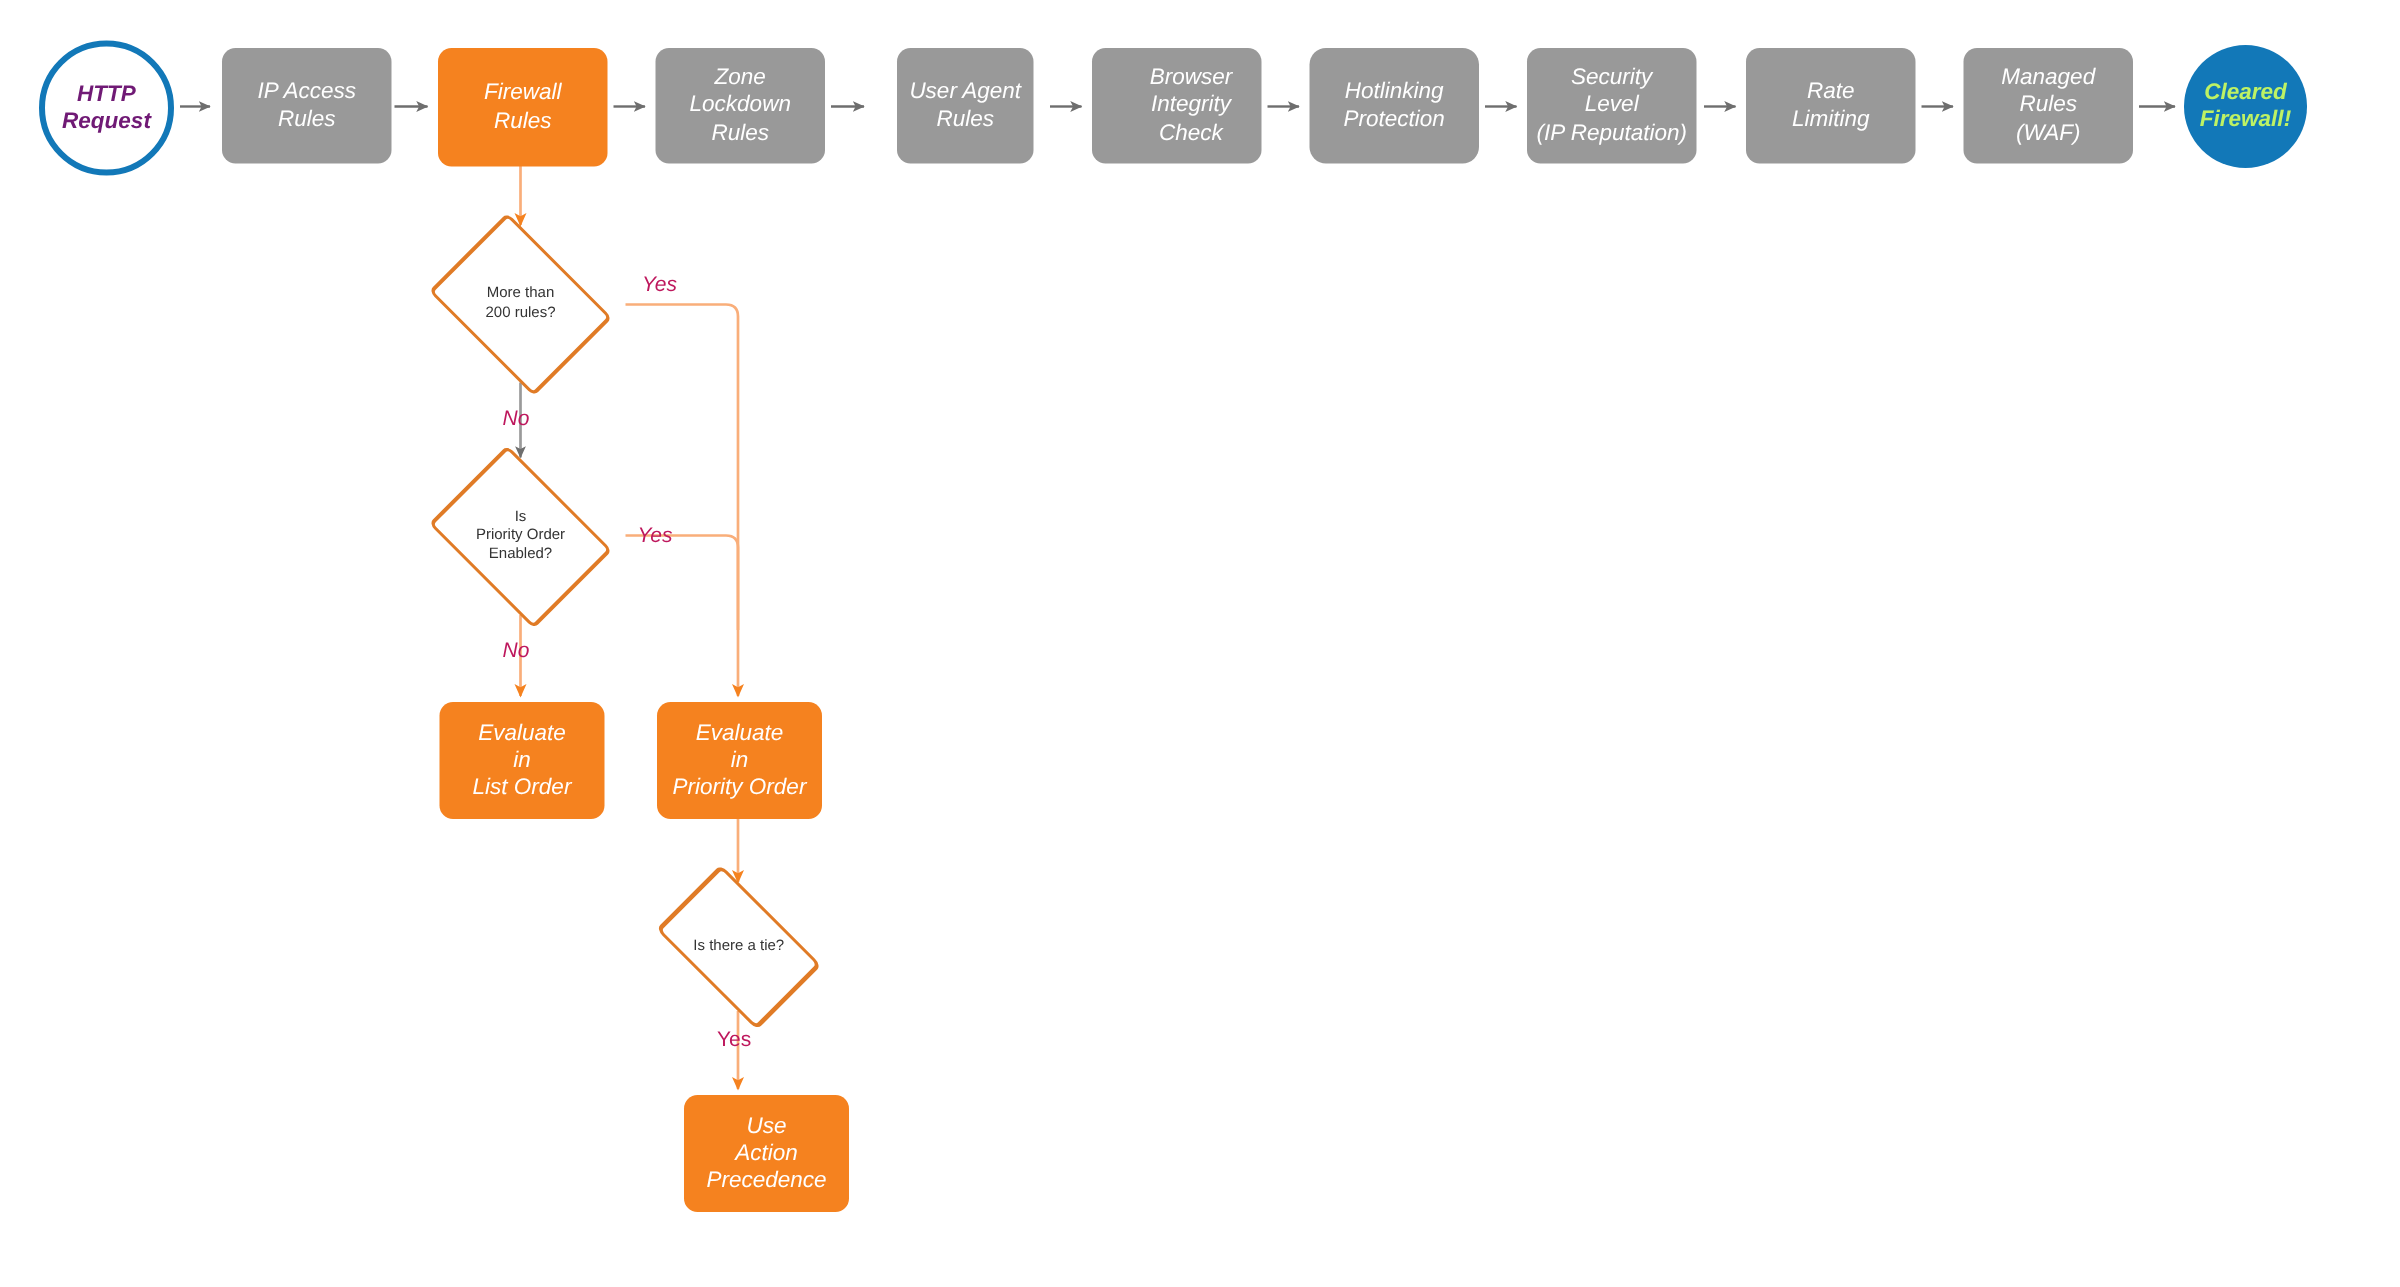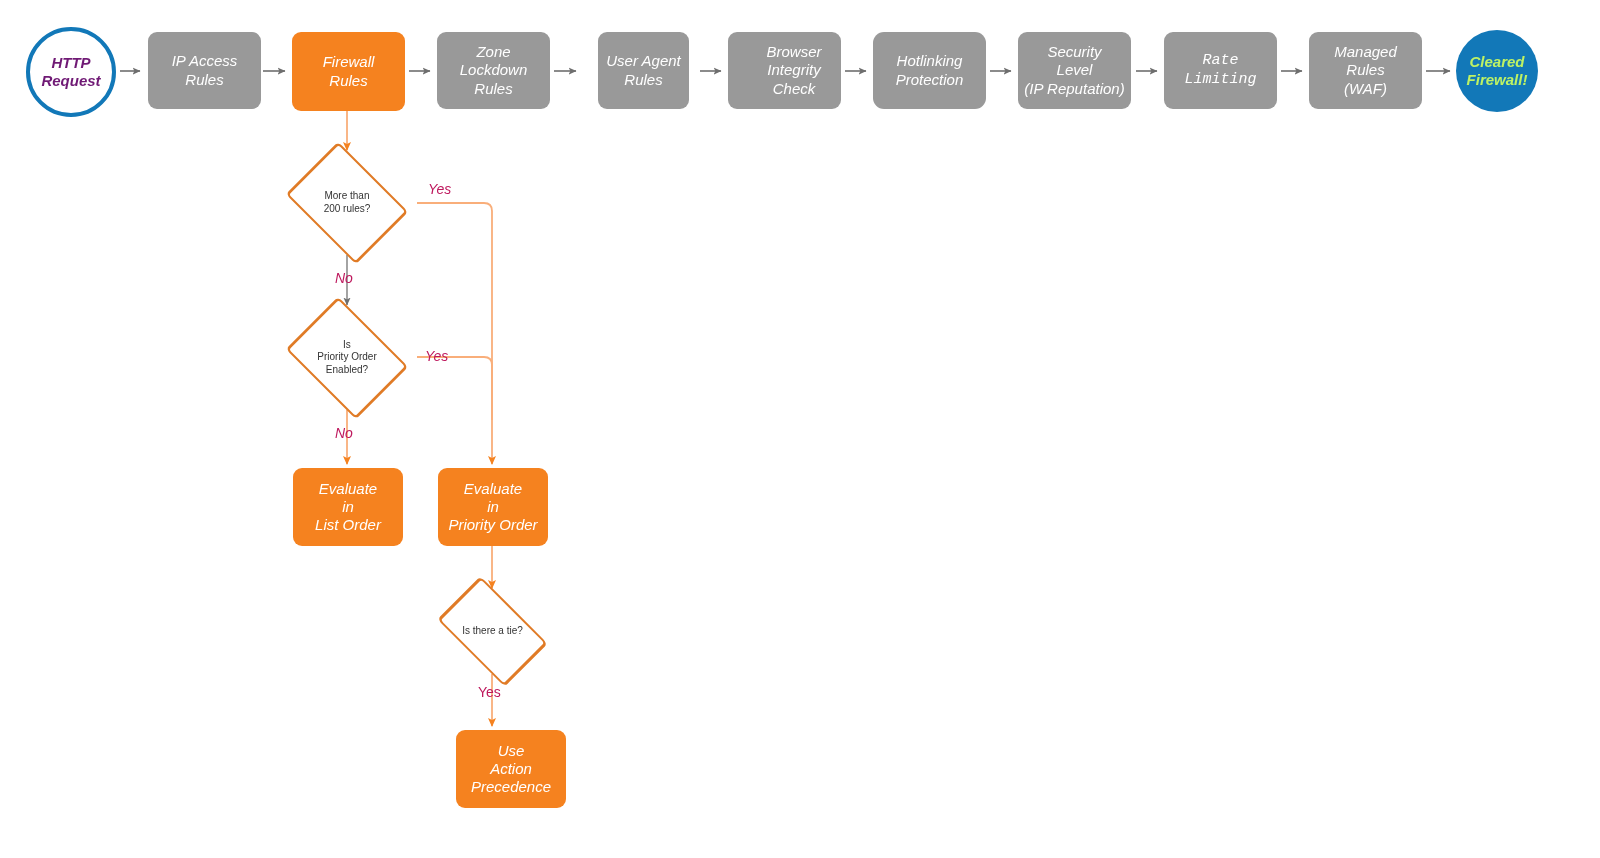--- a/index.html
+++ b/index.html
@@ -180,21 +180,21 @@
     <span>Hotlinking
 Protection</span>
   </div>
 
   <div class="node box gray" style="left:1018px; top:32px; width:113px; height:77px;">
     <span>Security
 Level
 (IP Reputation)</span>
   </div>
 
-  <div class="node box gray" style="left:1164px; top:32px; width:113px; height:77px;font-family:Liberation Mono, monospace;">
+  <div class="node box gray" style="left:1164px; top:32px; width:113px; height:77px;">
     <span>Rate
 Limiting</span>
   </div>
 
   <div class="node box gray" style="left:1309px; top:32px; width:113px; height:77px;">
     <span>Managed
 Rules
 (WAF)</span>
   </div>
 

